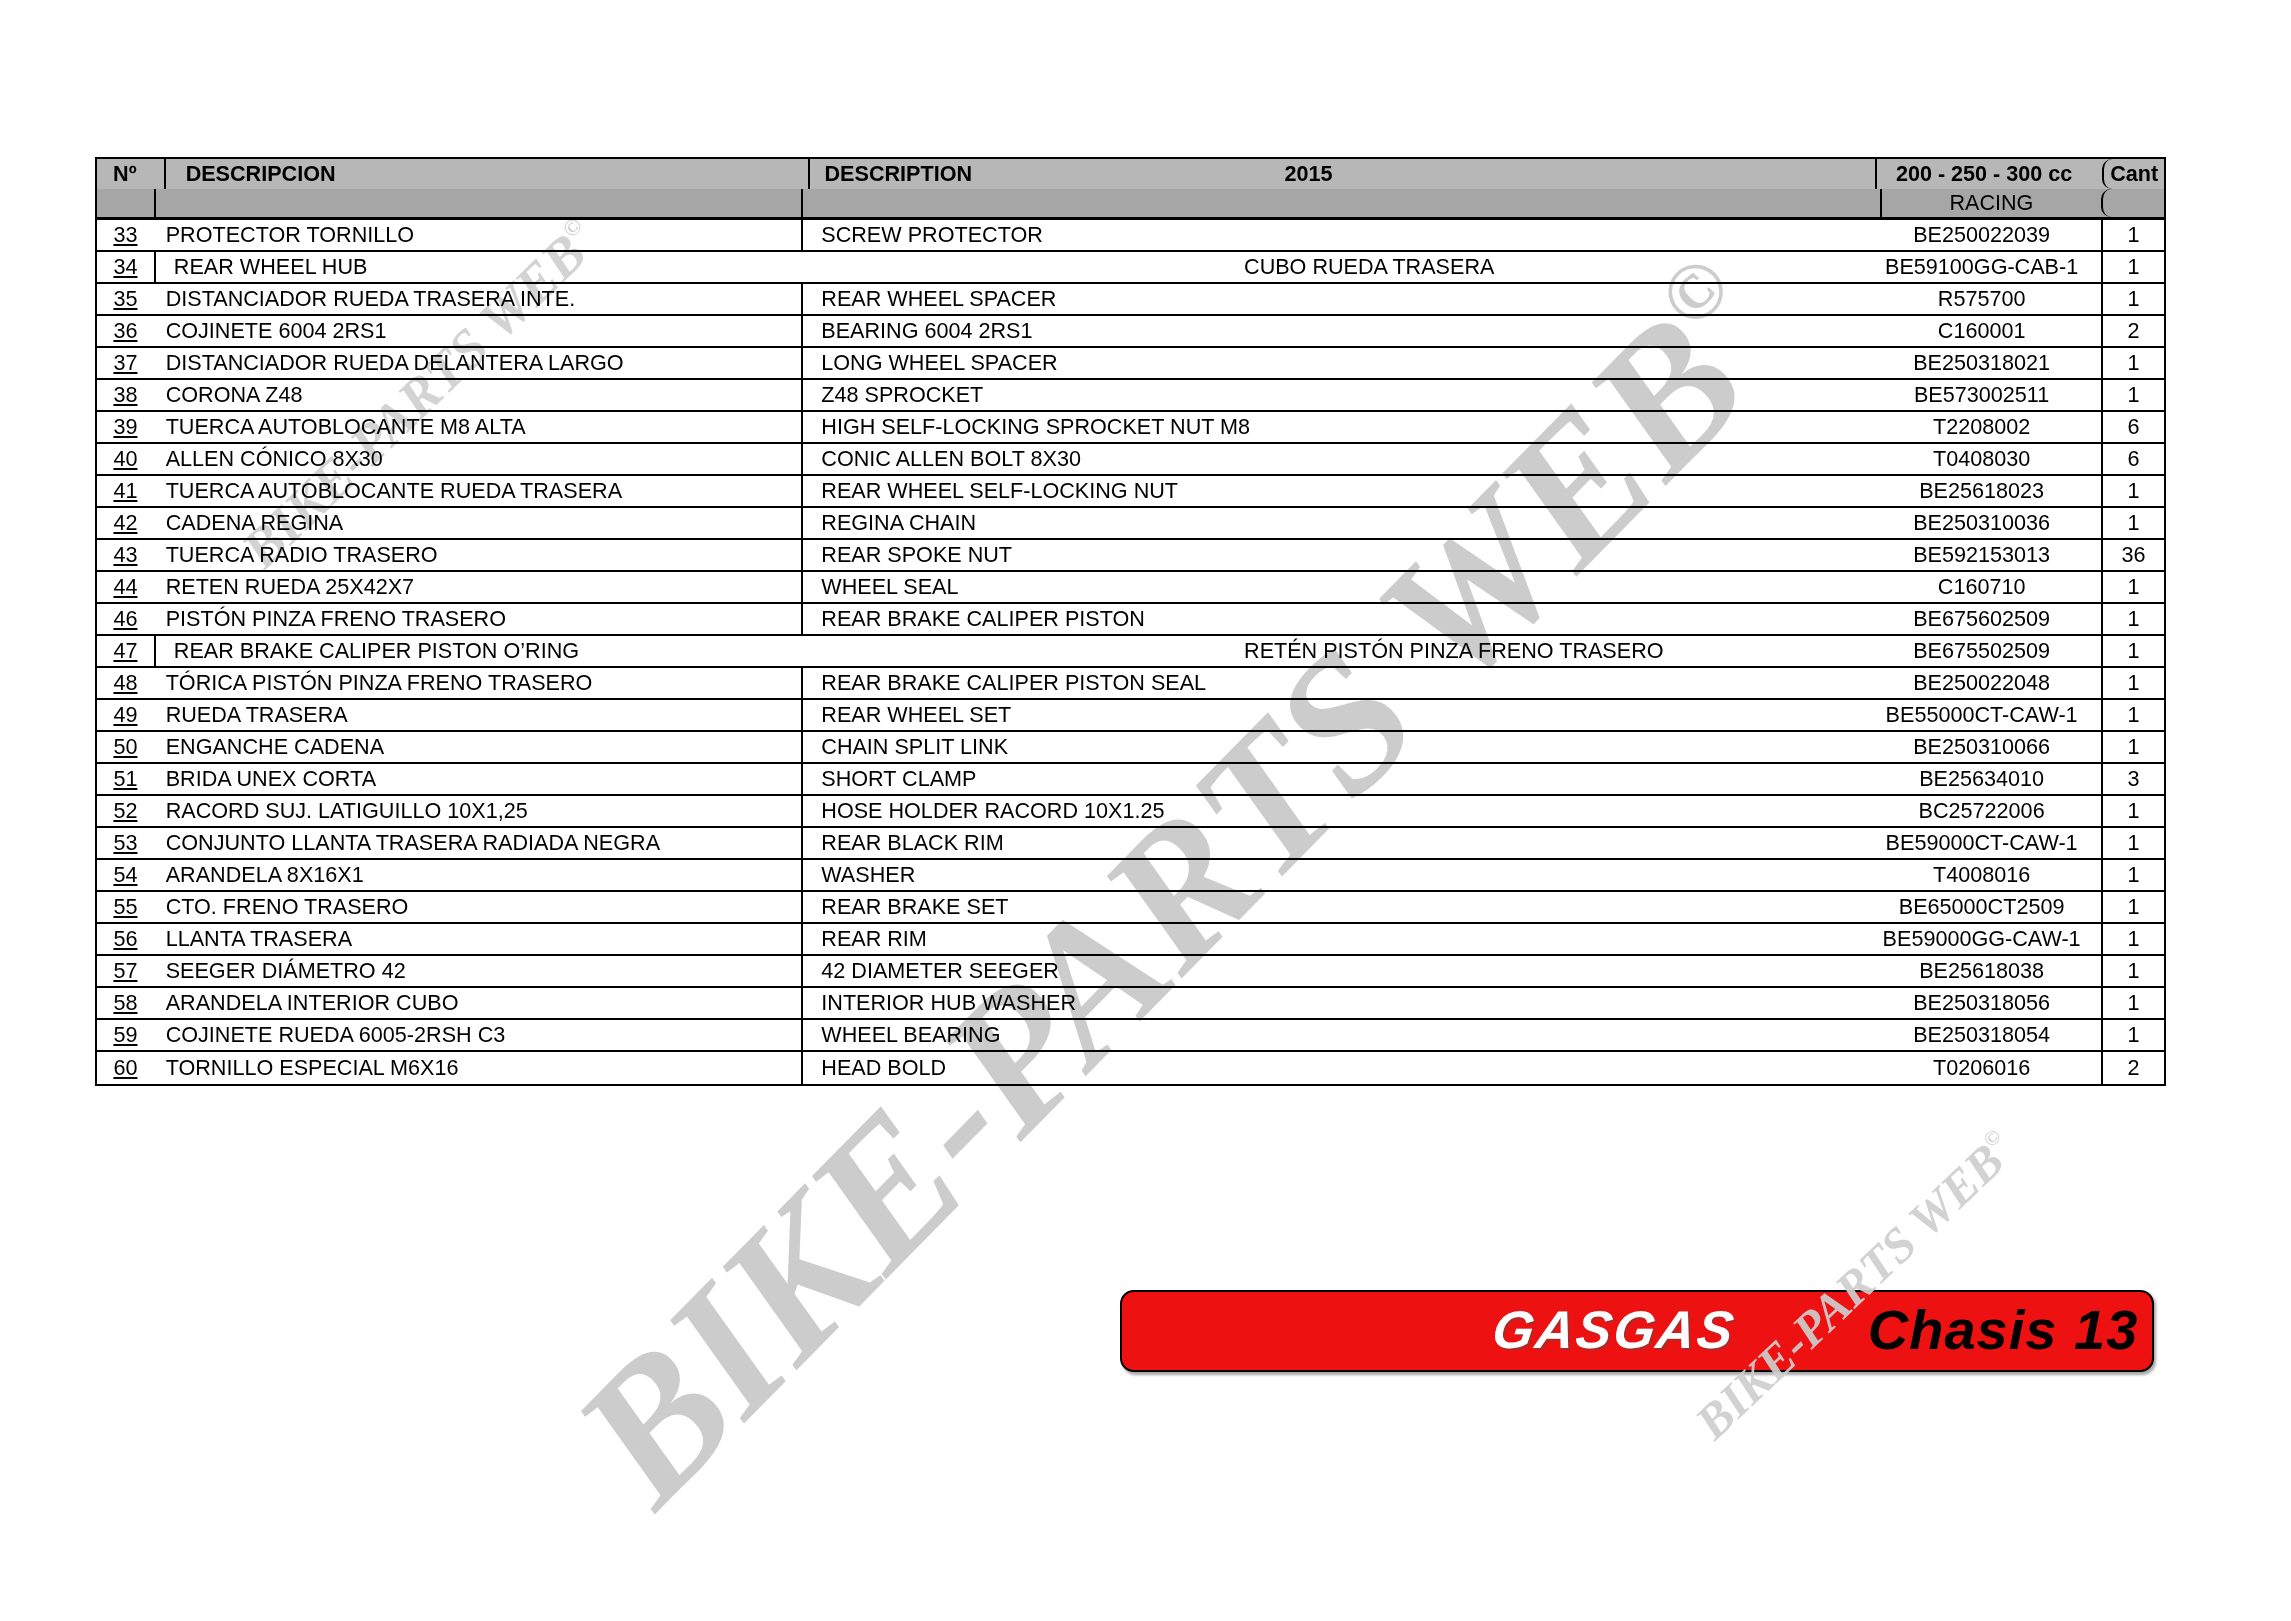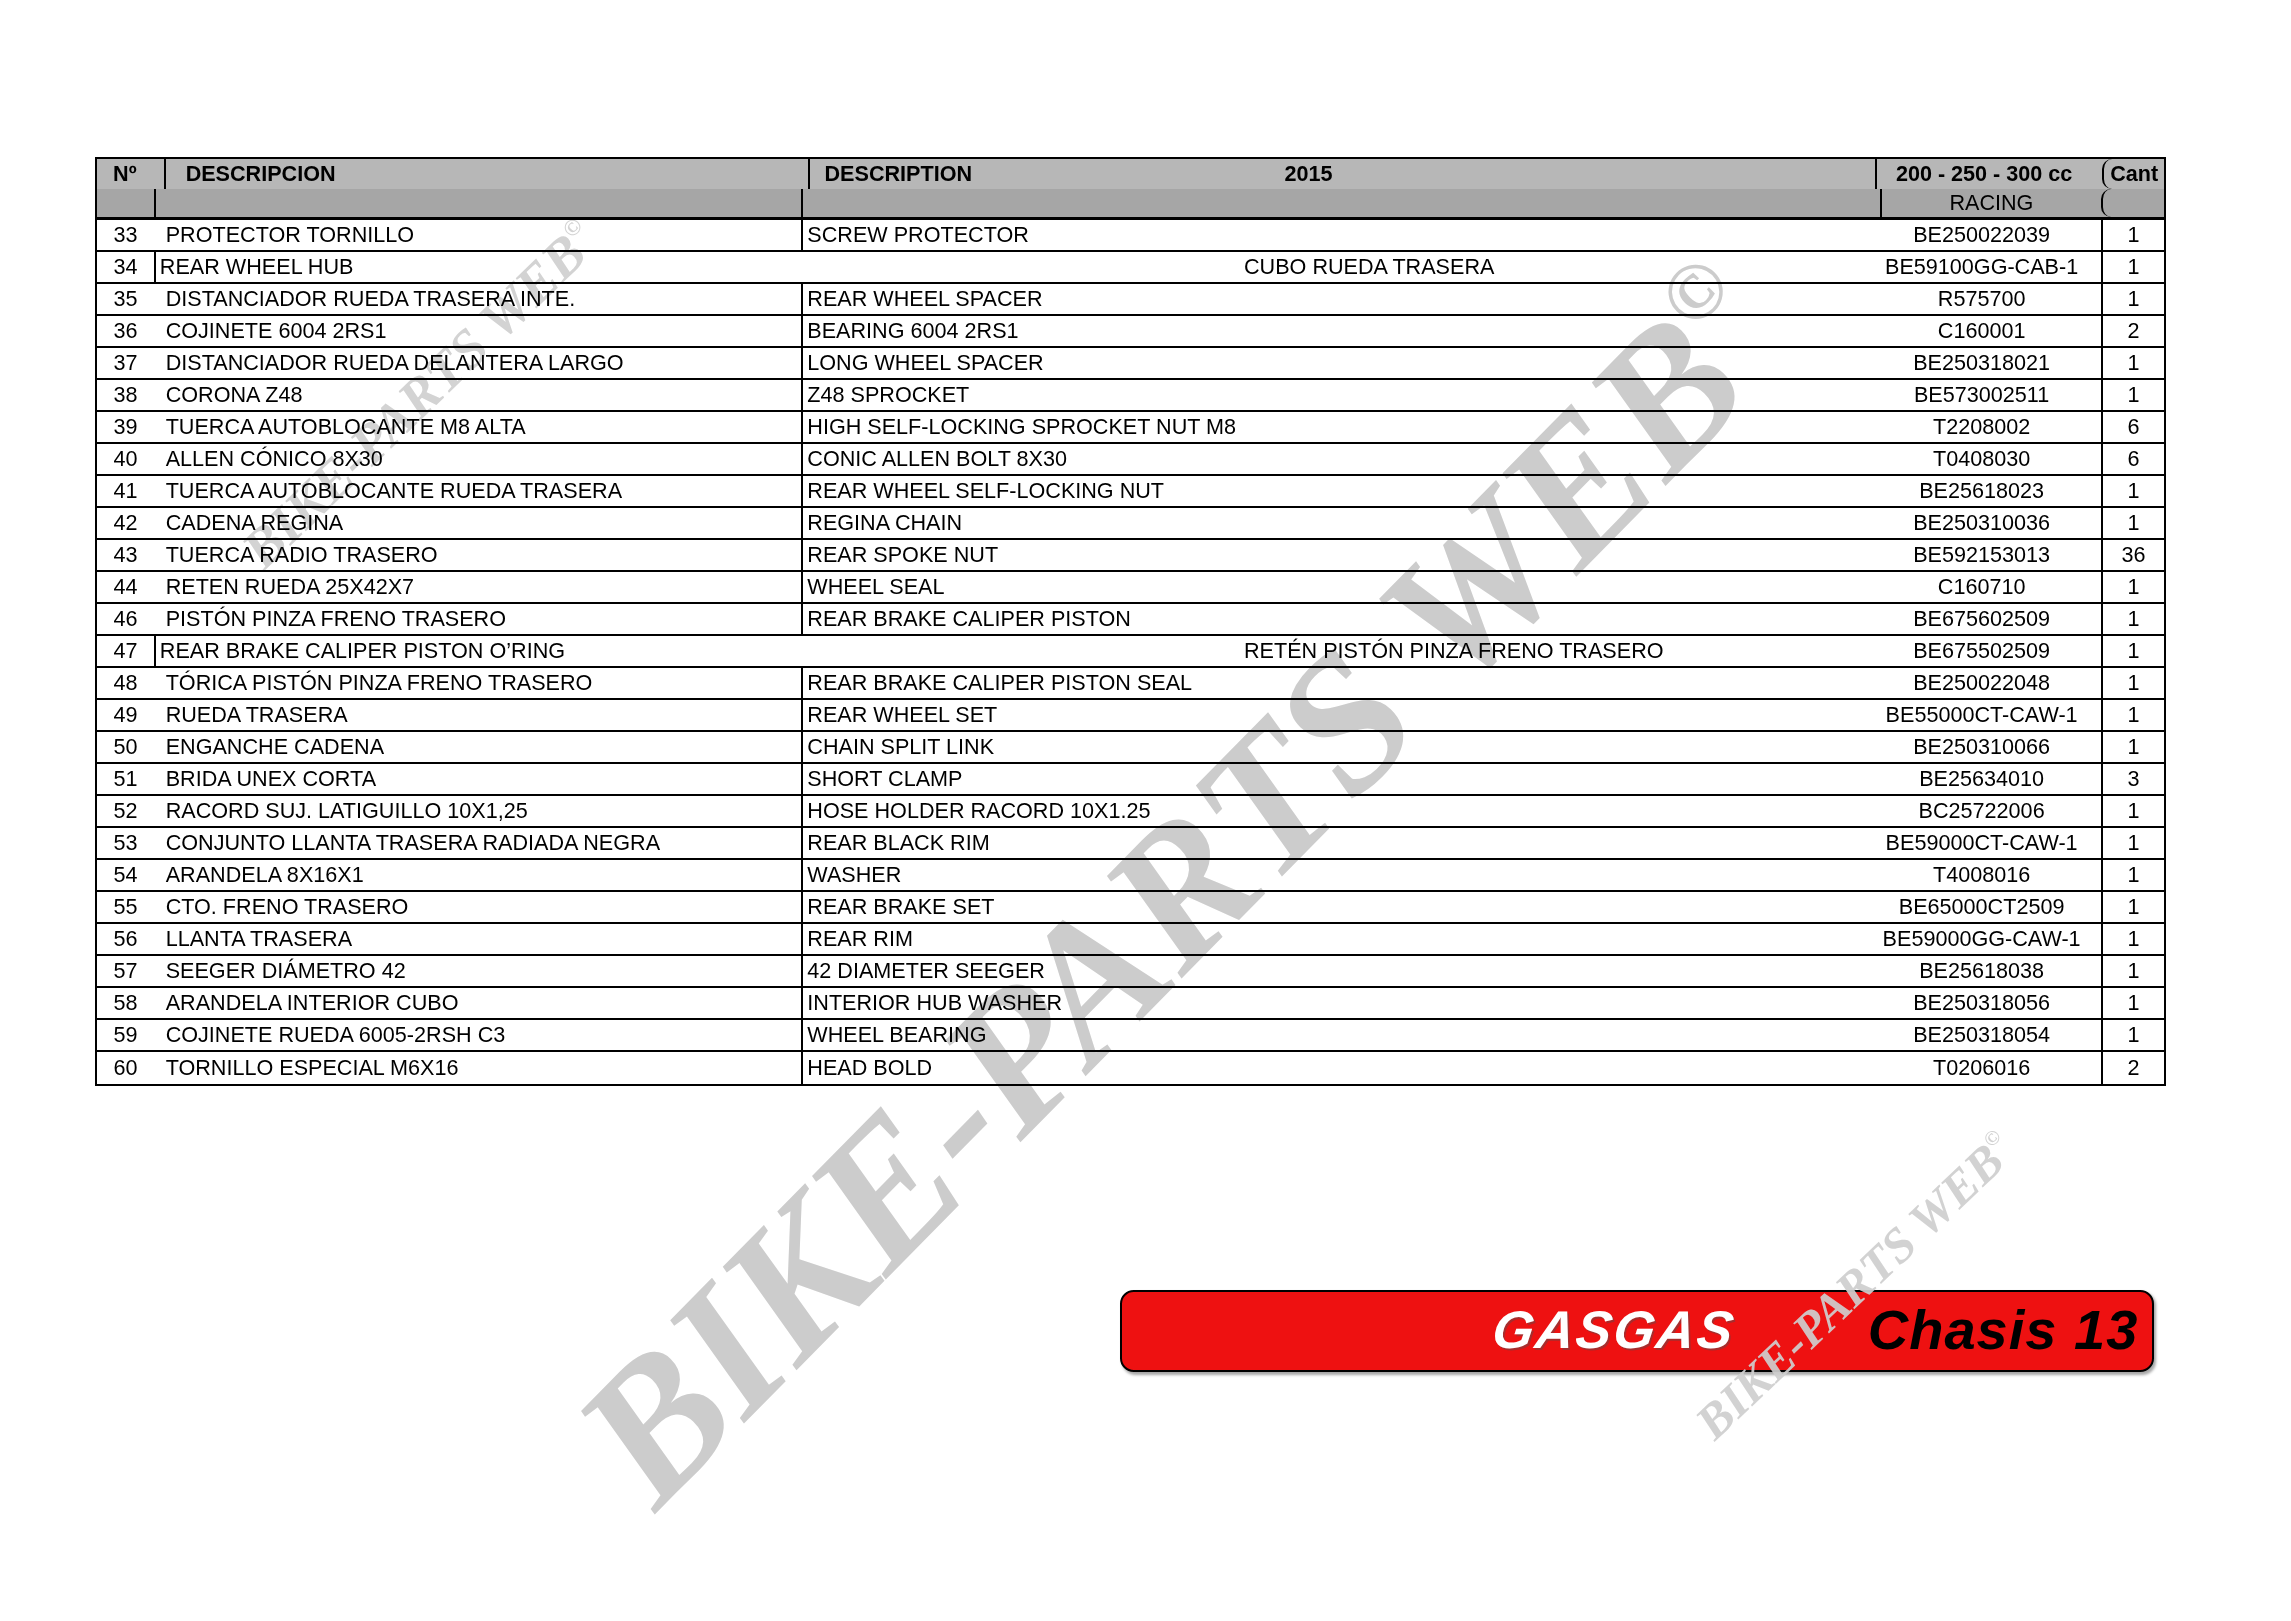--- a/index.html
+++ b/index.html
@@ -22,23 +22,23 @@
   .hcell.c-en{width:1081px;padding-left:14px;border-left:2px solid #000;}
   .hcell.c-ref{width:222px;justify-content:center;border-left:2px solid #000;}
   .hcell.c-qty{width:63px;justify-content:center;border-left:2px solid #000;border-radius:10px;}
   .year-label{position:absolute;left:498px;transform:translateX(-50%);font-weight:bold;}
   .racing-label{font-weight:normal;}
   .rows{width:100%;}
   .trow{display:flex;height:32px;box-sizing:border-box;border-bottom:2px solid #000;font-size:21.6px;}
   .trow:last-child{border-bottom:none;}
   .rows{border-bottom:2px solid #000;margin-bottom:-2px;}
   .tcell{box-sizing:border-box;display:flex;align-items:center;white-space:nowrap;overflow:visible;}
-  .tcell.c-num{width:57px;justify-content:center;}
+  .tcell.c-num{width:57px;justify-content:center;text-decoration:underline;}
   .tcell.c-es{width:649px;padding-left:11.8px;}
-  .tcell.c-en{width:1081px;border-left:2px solid #000;padding-left:4px;}
+  .tcell.c-en{width:1081px;border-left:2px solid #000;padding-left:18px;}
   .tcell.c-ref{width:222px;justify-content:center;padding-right:17.6px;}
   .tcell.c-qty{width:63px;border-left:2px solid #000;justify-content:center;}
   
   .wm{
     position:absolute;white-space:nowrap;pointer-events:none;
     font-family:"Liberation Serif",serif;font-style:italic;font-weight:bold;
   }
   .wm sup{font-size:0.42em;vertical-align:1.1em;letter-spacing:0;}
   .wm-large{
     left:1181px;top:887px;font-size:191px;color:#cccccc;

